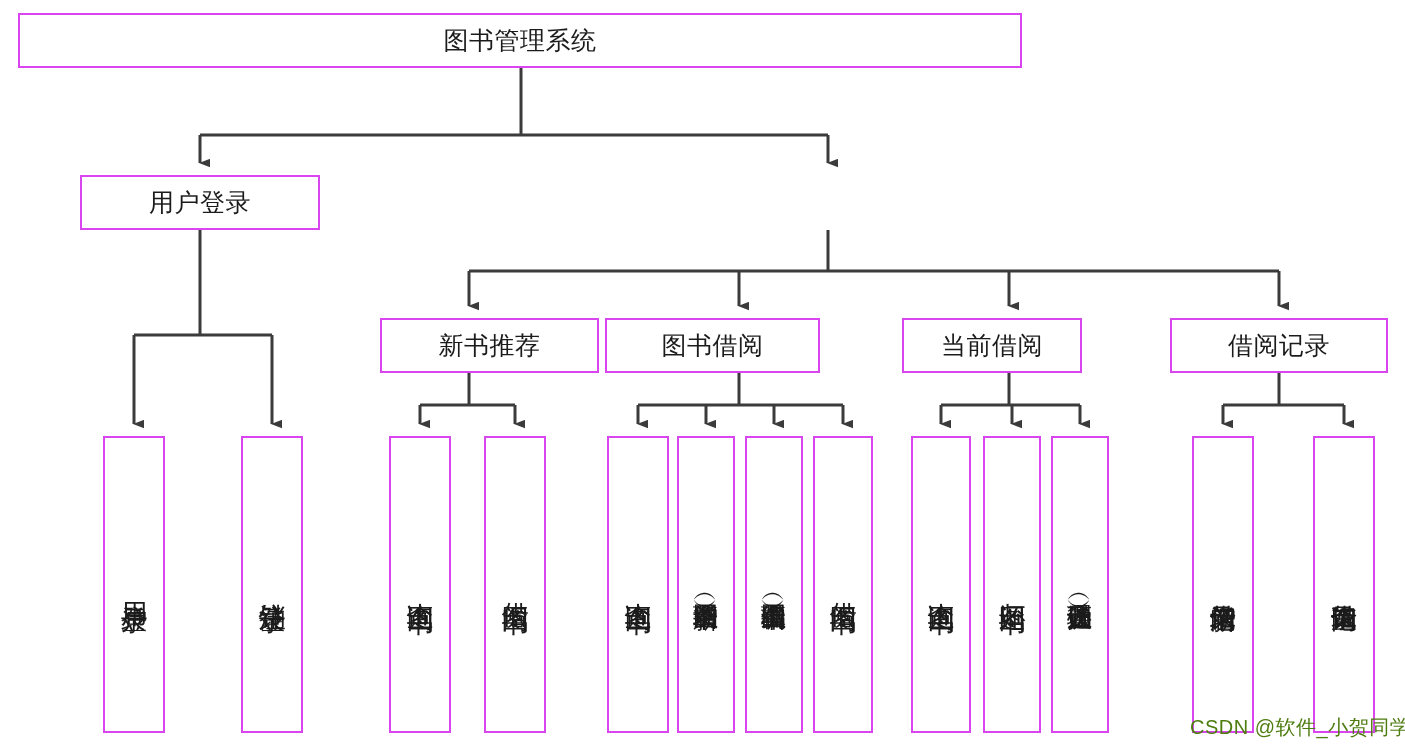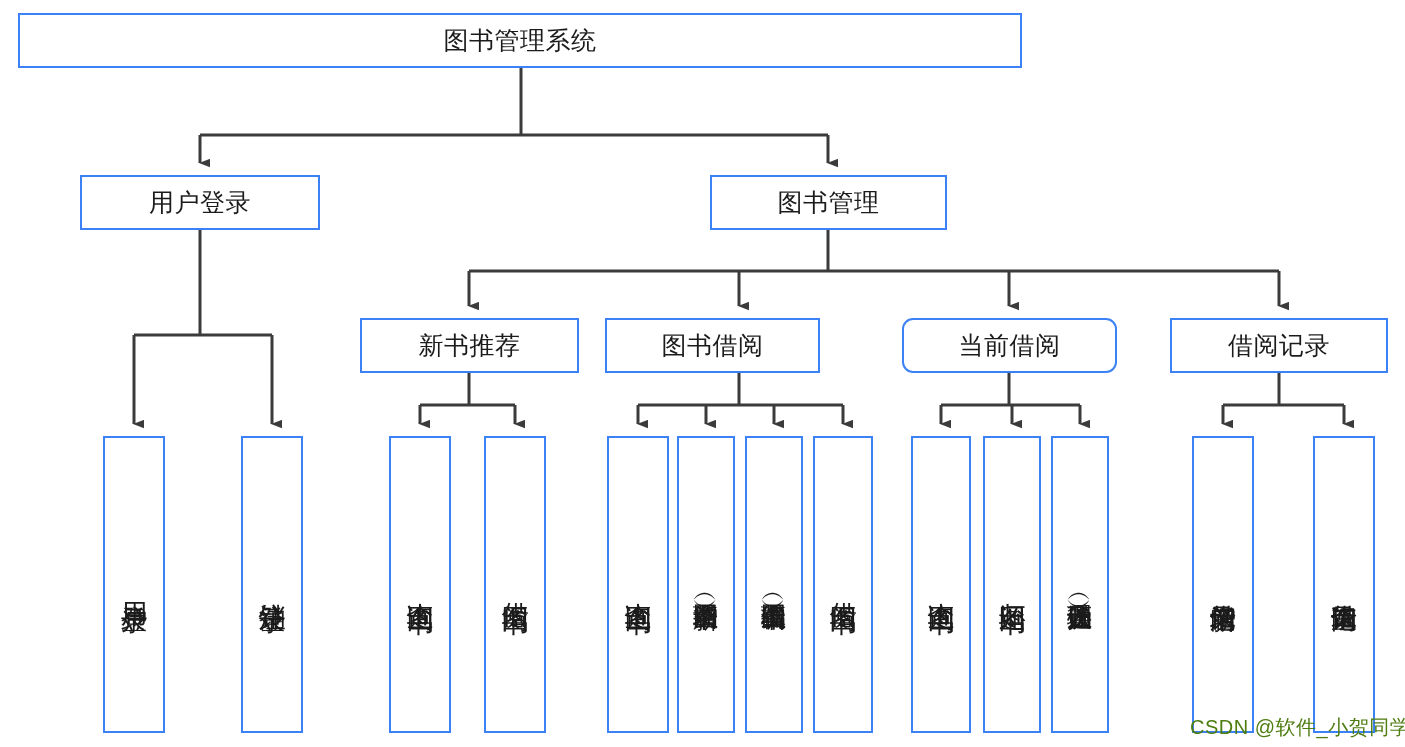--- a/index.html
+++ b/index.html
@@ -23,21 +23,21 @@
     left: 0;
     top: 0;
     width: 1405px;
     height: 747px;
     pointer-events: none;
   }
   .node {
     position: absolute;
     box-sizing: border-box;
     background: #ffffff;
-    border: 2px solid #3b82f6;
+    border: 2px solid #d946ef;
     display: flex;
     align-items: center;
     justify-content: center;
     color: #1b1b1b;
   }
   .node.horiz {
     font-size: 25px;
     line-height: 1.1;
     letter-spacing: 0.5px;
     white-space: nowrap;
@@ -119,31 +119,28 @@
     </g>
   </svg>
 
   <div class="node horiz" style="left:18px; top:13px; width:1004px; height:55px;">
     <span>图书管理系统</span>
   </div>
 
   <div class="node horiz" style="left:80px; top:175px; width:240px; height:55px;">
     <span>用户登录</span>
   </div>
-  <div class="node horiz" style="left:710px; top:175px; width:237px; height:55px;">
-    <span>图书管理</span>
-  </div>
 
-  <div class="node horiz" style="left:360px; top:318px; width:219px; height:55px;">
+  <div class="node horiz" style="left:380px; top:318px; width:219px; height:55px;">
     <span>新书推荐</span>
   </div>
   <div class="node horiz" style="left:605px; top:318px; width:215px; height:55px;">
     <span>图书借阅</span>
   </div>
-  <div class="node horiz" style="left:902px; top:318px; width:215px; height:55px;border-radius:11px;">
+  <div class="node horiz" style="left:902px; top:318px; width:180px; height:55px;">
     <span>当前借阅</span>
   </div>
   <div class="node horiz" style="left:1170px; top:318px; width:218px; height:55px;align-items:center;">
     <span>借阅记录</span>
   </div>
 
   <div class="node vert" style="left:103px; top:436px; width:62px; height:297px;">
     <span class="vtext">用户登录</span>
   </div>
   <div class="node vert" style="left:241px; top:436px; width:62px; height:297px;">

